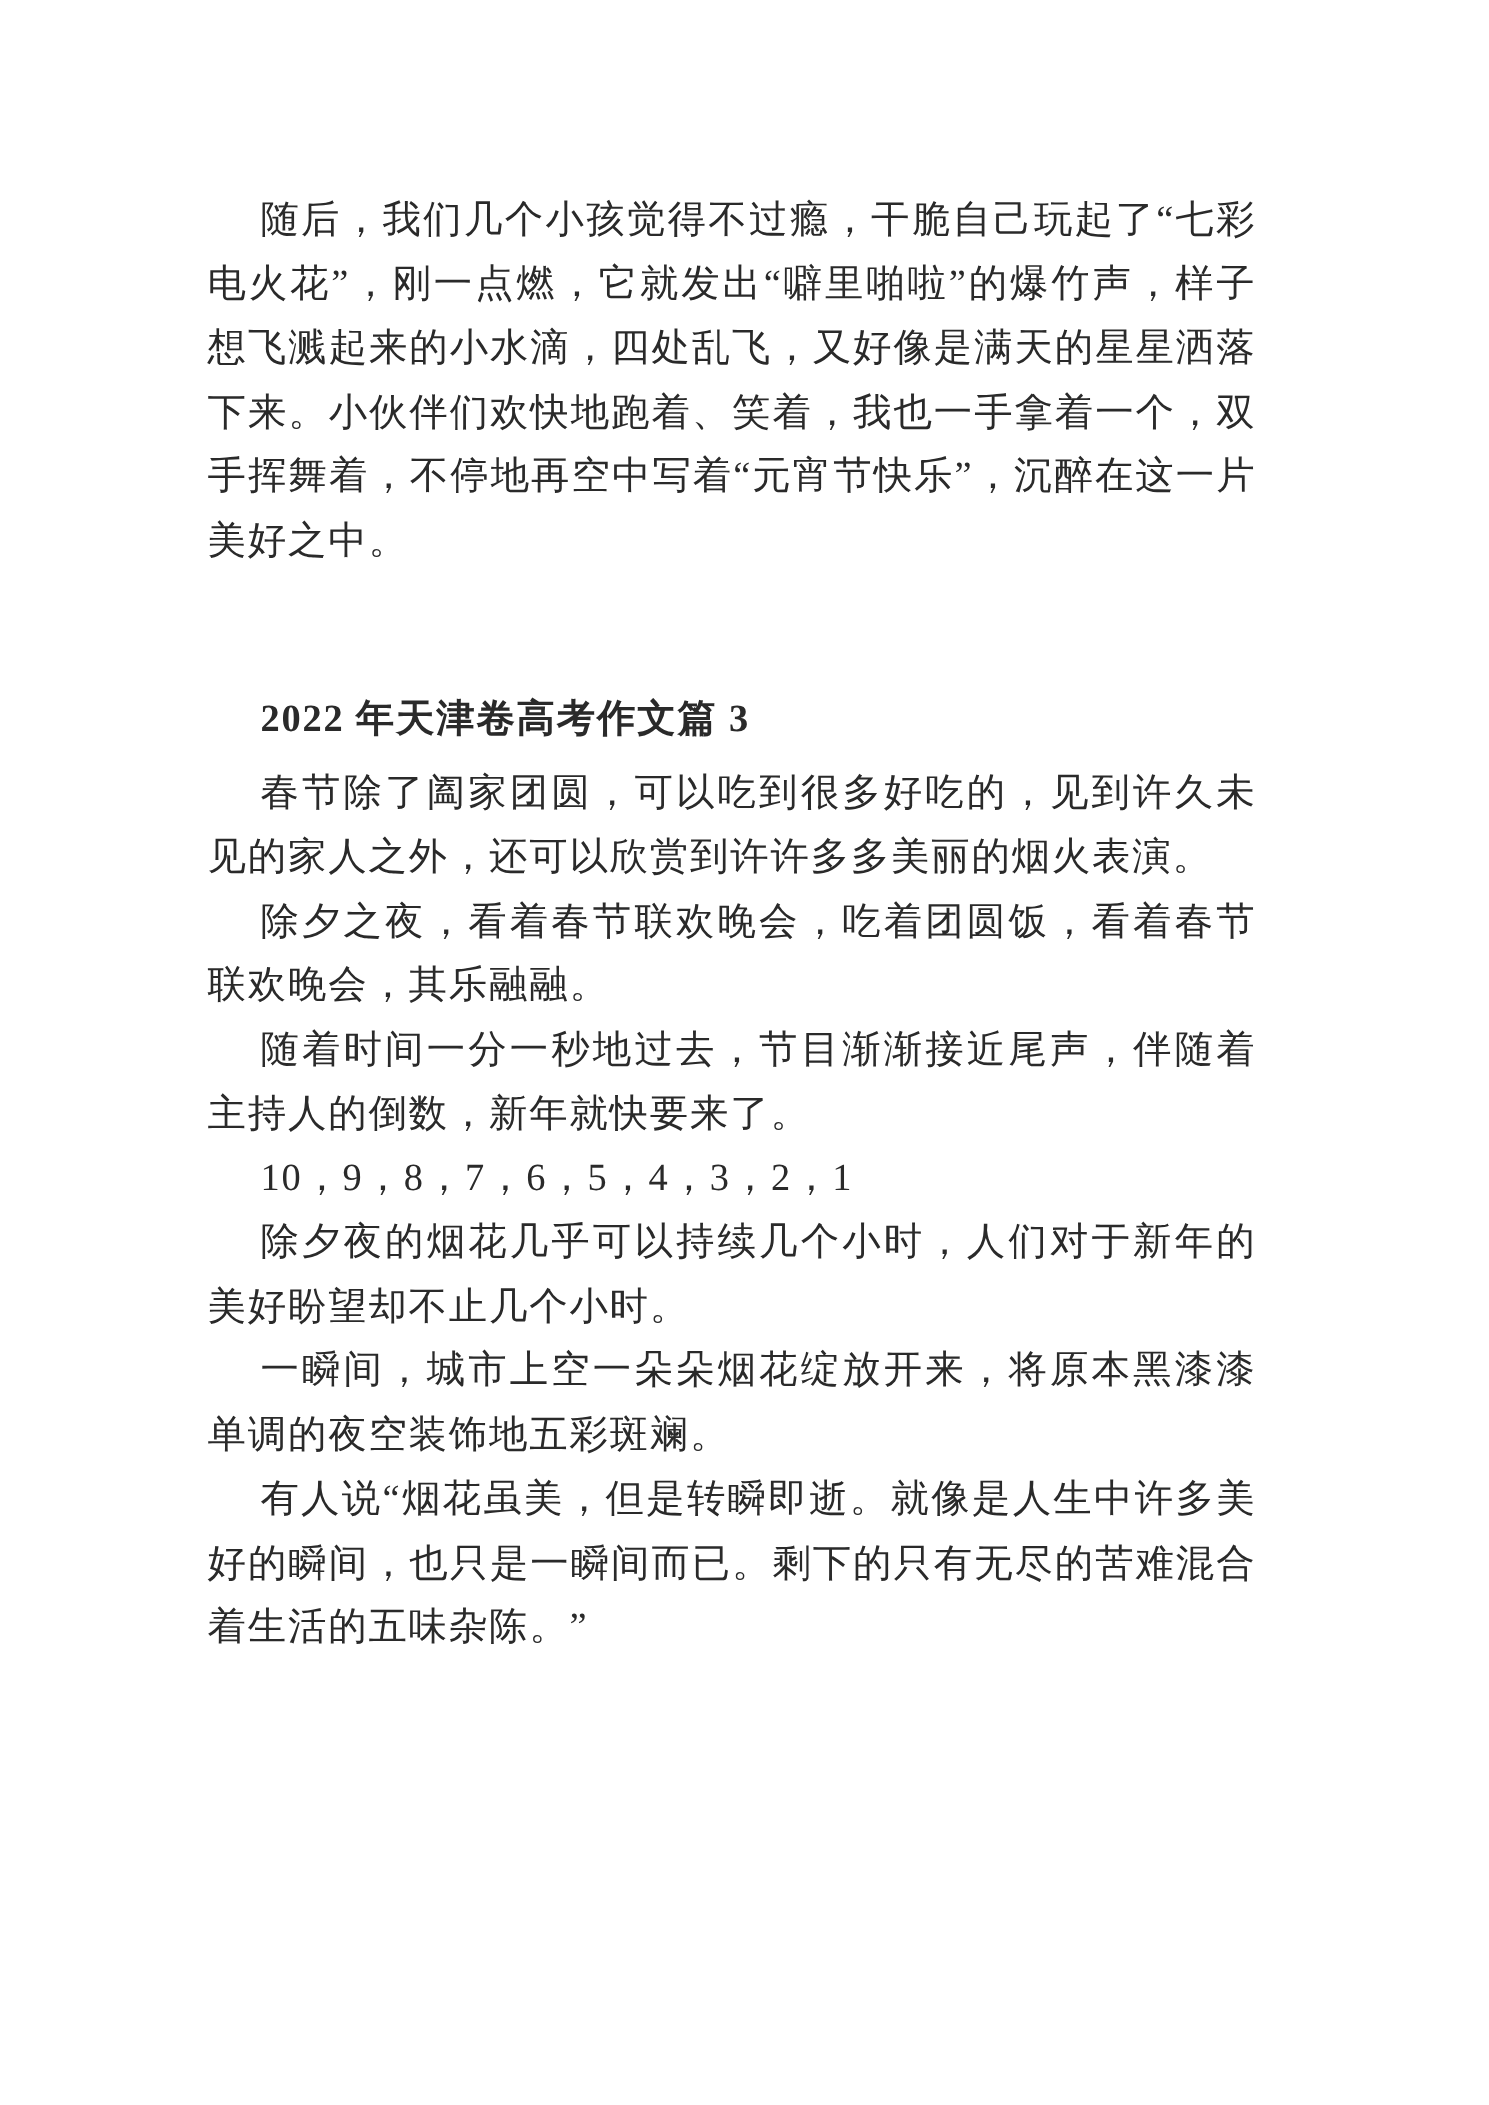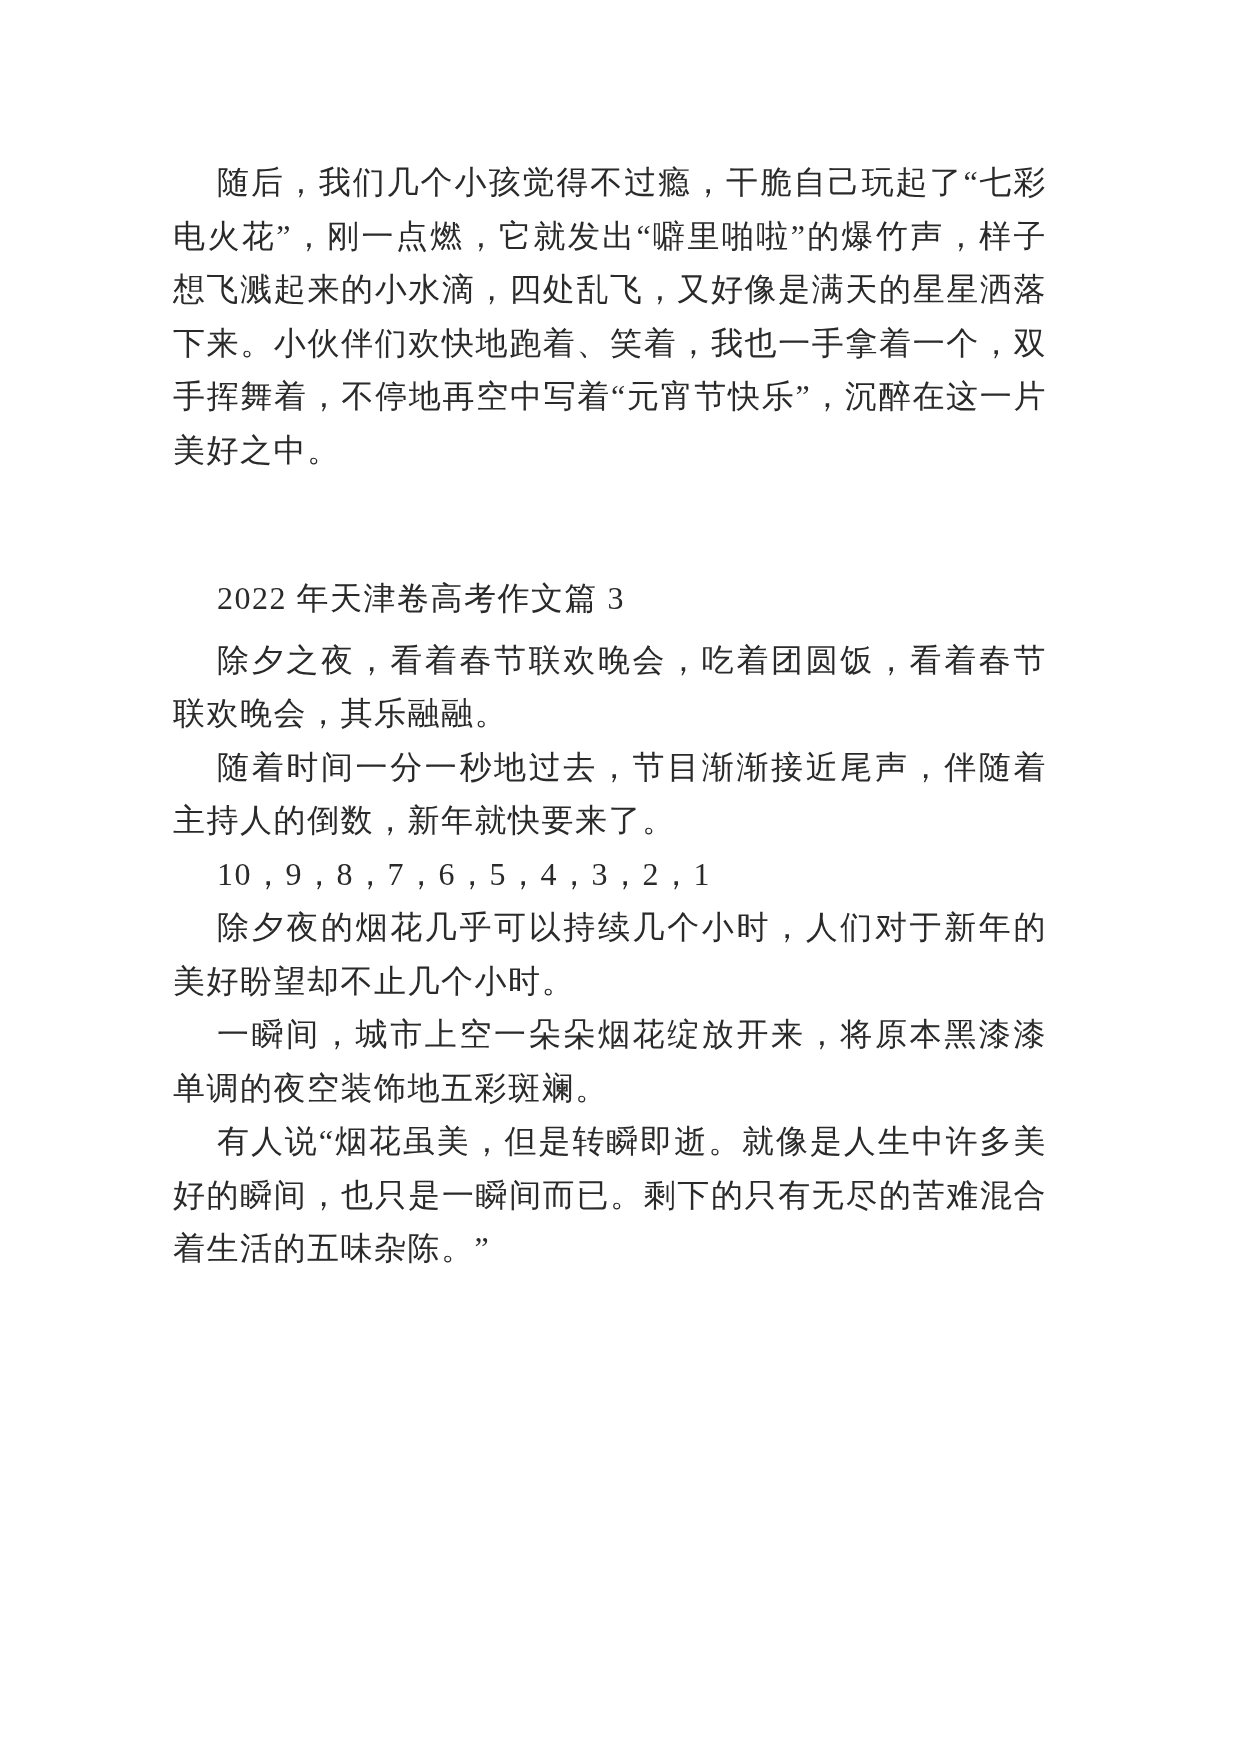--- a/index.html
+++ b/index.html
@@ -26,37 +26,38 @@
     letter-spacing: 1.5px;
     text-align: justify;
   }
   .content p {
     margin: 0;
     text-indent: 44px;
   }
   .content h2.heading {
     margin: 95px 0 8px 0;
     font-size: 32px;
-    font-weight: normal;
+    font-weight: bold;
     text-indent: 44px;
     text-align: left;
     letter-spacing: 1.5px;
   }
   .content p.countdown {
     text-align: left;
     font-family: Liberation Serif, serif;
   }
 </style>
 </head>
 <body>
 
 <div class="page">
   <div class="content">
     <p>随后，我们几个小孩觉得不过瘾，干脆自己玩起了“七彩电火花”，刚一点燃，它就发出“噼里啪啦”的爆竹声，样子想飞溅起来的小水滴，四处乱飞，又好像是满天的星星洒落下来。小伙伴们欢快地跑着、笑着，我也一手拿着一个，双手挥舞着，不停地再空中写着“元宵节快乐”，沉醉在这一片美好之中。</p>
     <h2 class="heading">2022 年天津卷高考作文篇 3</h2>
+    <p>春节除了阖家团圆，可以吃到很多好吃的，见到许久未见的家人之外，还可以欣赏到许许多多美丽的烟火表演。</p>
     <p>除夕之夜，看着春节联欢晚会，吃着团圆饭，看着春节联欢晚会，其乐融融。</p>
     <p>随着时间一分一秒地过去，节目渐渐接近尾声，伴随着主持人的倒数，新年就快要来了。</p>
     <p class="countdown">10，9，8，7，6，5，4，3，2，1</p>
     <p>除夕夜的烟花几乎可以持续几个小时，人们对于新年的美好盼望却不止几个小时。</p>
     <p>一瞬间，城市上空一朵朵烟花绽放开来，将原本黑漆漆单调的夜空装饰地五彩斑斓。</p>
     <p>有人说“烟花虽美，但是转瞬即逝。就像是人生中许多美好的瞬间，也只是一瞬间而已。剩下的只有无尽的苦难混合着生活的五味杂陈。”</p>
   </div>
 </div>
 
 </body></html>

